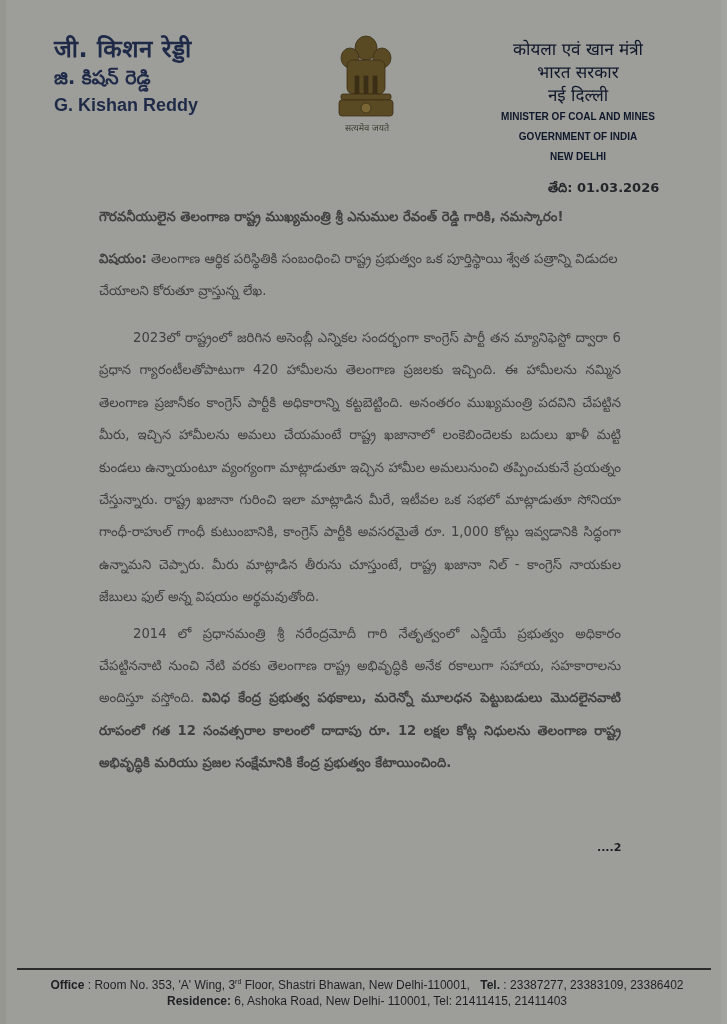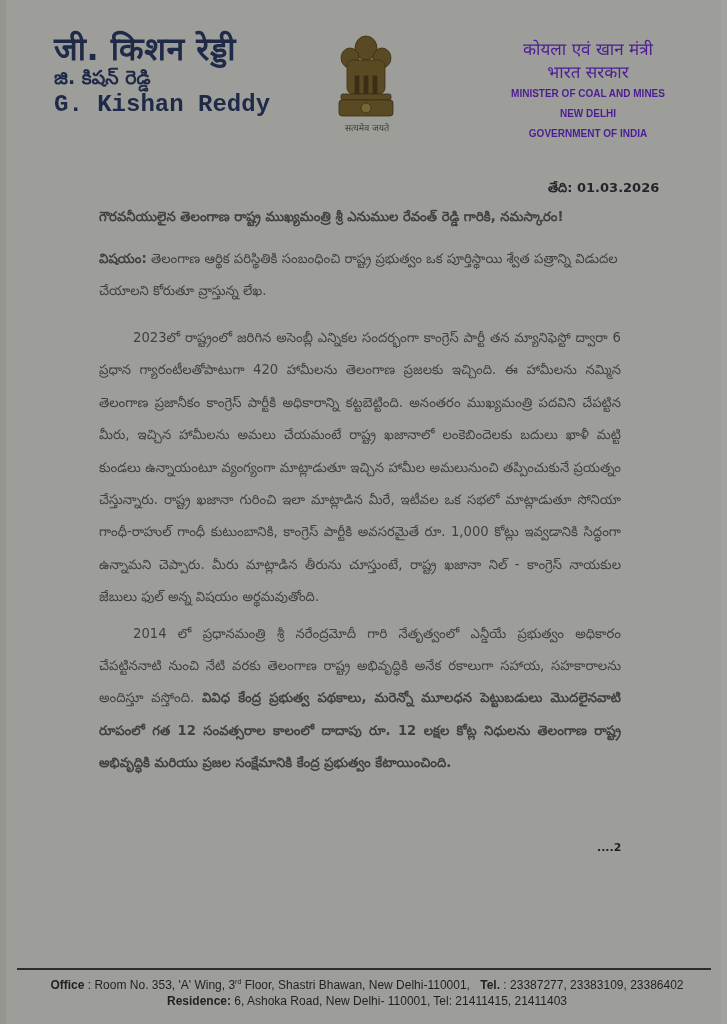--- a/index.html
+++ b/index.html
@@ -8,28 +8,28 @@
     background:#9d9e99;
     font-family:"DejaVu Sans", sans-serif;
     color:#1e1f24;
     position:relative;
   }
   .page { position:absolute; left:0; top:0; width:727px; height:1024px; }
   .left-edge { position:absolute; left:0; top:0; width:6px; height:1024px; background:#95968f; }
   .right-edge { position:absolute; right:0; top:0; width:6px; height:1024px; background:#a3a49f; }
 
   .name-block { position:absolute; left:54px; top:34px; color:#1f2a48; }
-  .name-hi { font-size:32px; font-weight:bold; line-height:30px; letter-spacing:0.5px; }
+  .name-hi { font-size:24px; font-weight:bold; line-height:30px; letter-spacing:0.5px; }
   .name-te { font-size:19px; line-height:26px; font-weight:bold; }
-  .name-en { font-family:Liberation Mono, monospace; font-size:24px; font-weight:bold; line-height:26px; margin-top:2px; }
+  .name-en { font-family:Liberation Sans, sans-serif; font-size:18px; font-weight:bold; line-height:26px; margin-top:2px; }
 
   .emblem { position:absolute; left:333px; top:30px; width:66px; height:100px; }
   .emblem-motto { position:absolute; left:332px; top:121px; width:70px; text-align:center; font-size:9px; color:#3b3a2e; }
 
-  .office-block { position:absolute; left:478px; top:38px; width:220px; text-align:center; color:#4c1d95; }
+  .office-block { position:absolute; left:468px; top:38px; width:220px; text-align:center; color:#0f172a; }
   .office-hi { font-size:17px; line-height:23px; }
   .office-en { font-family:"Liberation Sans", sans-serif; font-size:10px; font-weight:bold; line-height:20px; }
 
   .date { position:absolute; left:548px; top:180px; font-size:13px; font-weight:bold; color:#24252a; }
 
   .body { position:absolute; left:99px; top:205px; width:522px; font-size:13.2px; color:#404040; }
   .salutation { font-weight:bold; line-height:24px; }
   .subject { margin-top:14px; line-height:32px; }
   .subject b { font-weight:bold; }
   .para { text-align:justify; line-height:32.4px; text-indent:34px; margin-top:15px; }
@@ -68,23 +68,24 @@
       <rect x="8" y="64" width="50" height="6" rx="2"></rect>
       <rect x="6" y="70" width="54" height="16" rx="3"></rect>
       <circle cx="33" cy="78" r="5" fill="#7a6634"></circle>
     </g>
   </svg>
   <div class="emblem-motto">सत्यमेव जयते</div>
 
   <div class="office-block">
     <div class="office-hi">कोयला एवं खान मंत्री</div>
     <div class="office-hi">भारत सरकार</div>
+    <div class="office-hi">नई दिल्ली</div>
     <div class="office-en">MINISTER OF COAL AND MINES</div>
+    <div class="office-en">GOVERNMENT OF INDIA</div>
     <div class="office-en">NEW DELHI</div>
-    <div class="office-en">GOVERNMENT OF INDIA</div>
   </div>
 
   <div class="date">తేది: 01.03.2026</div>
 
   <div class="body">
     <div class="salutation">గౌరవనీయులైన తెలంగాణ రాష్ట్ర ముఖ్యమంత్రి శ్రీ ఎనుముల రేవంత్ రెడ్డి గారికి, నమస్కారం!</div>
     <div class="subject">
       <b>విషయం:</b><span> తెలంగాణ ఆర్థిక పరిస్థితికి సంబంధించి రాష్ట్ర ప్రభుత్వం ఒక పూర్తిస్థాయి శ్వేత పత్రాన్ని విడుదల చేయాలని కోరుతూ వ్రాస్తున్న లేఖ.</span>
     </div>
     <div class="para">2023లో రాష్ట్రంలో జరిగిన అసెంబ్లీ ఎన్నికల సందర్భంగా కాంగ్రెస్ పార్టీ తన మ్యానిఫెస్టో ద్వారా 6 ప్రధాన గ్యారంటీలతోపాటుగా 420 హామీలను తెలంగాణ ప్రజలకు ఇచ్చింది. ఈ హామీలను నమ్మిన తెలంగాణ ప్రజానీకం కాంగ్రెస్ పార్టీకి అధికారాన్ని కట్టబెట్టింది. అనంతరం ముఖ్యమంత్రి పదవిని చేపట్టిన మీరు, ఇచ్చిన హామీలను అమలు చేయమంటే రాష్ట్ర ఖజానాలో లంకెబిందెలకు బదులు ఖాళీ మట్టి కుండలు ఉన్నాయంటూ వ్యంగ్యంగా మాట్లాడుతూ ఇచ్చిన హామీల అమలునుంచి తప్పించుకునే ప్రయత్నం చేస్తున్నారు. రాష్ట్ర ఖజానా గురించి ఇలా మాట్లాడిన మీరే, ఇటీవల ఒక సభలో మాట్లాడుతూ సోనియా గాంధీ-రాహుల్ గాంధీ కుటుంబానికి, కాంగ్రెస్ పార్టీకి అవసరమైతే రూ. 1,000 కోట్లు ఇవ్వడానికి సిద్ధంగా ఉన్నామని చెప్పారు. మీరు మాట్లాడిన తీరును చూస్తుంటే, రాష్ట్ర ఖజానా నిల్ - కాంగ్రెస్ నాయకుల జేబులు ఫుల్ అన్న విషయం అర్థమవుతోంది.</div>

